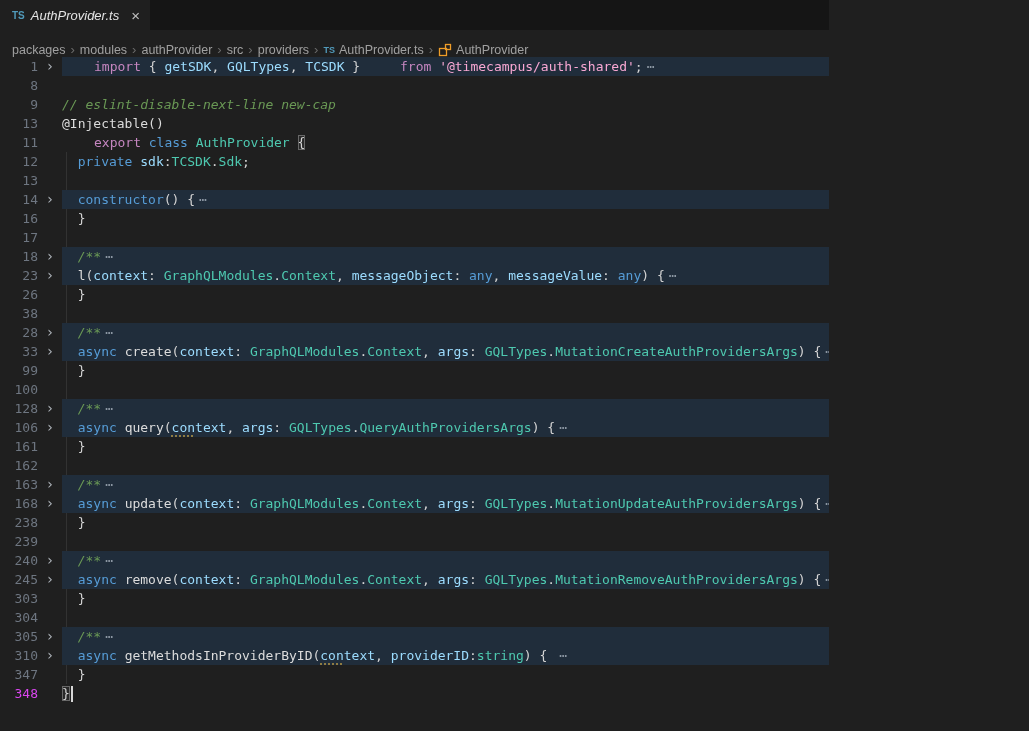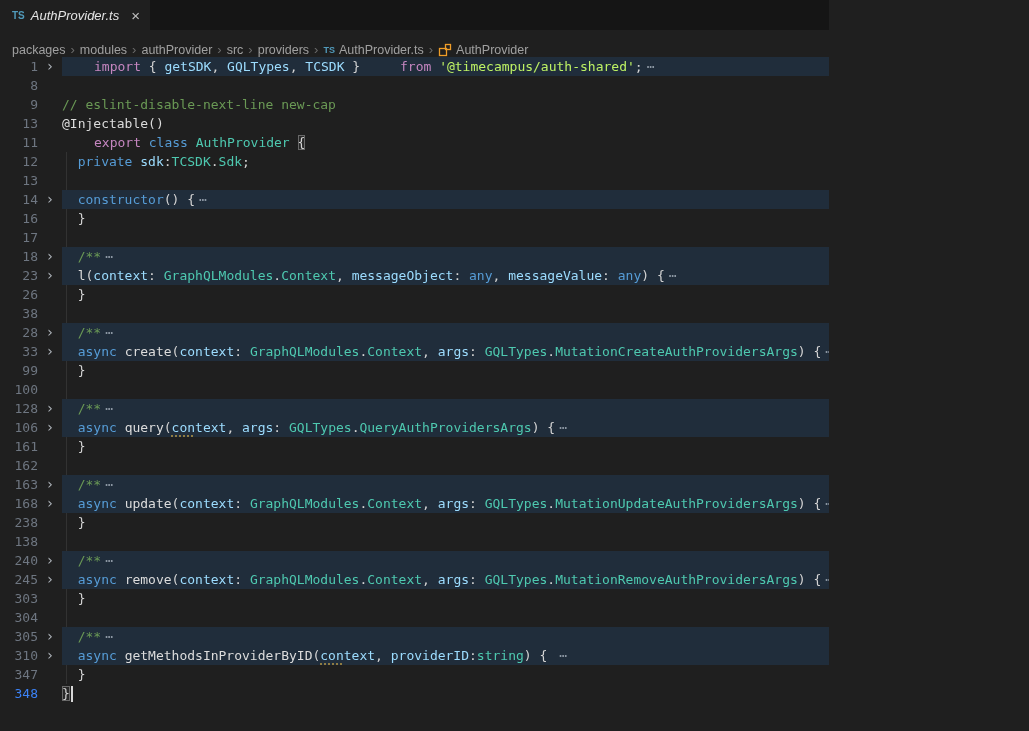--- a/index.html
+++ b/index.html
@@ -40,35 +40,35 @@
   .bc-sep { color:#6b6b6b; margin:0 5px; font-size:13px; }
   .bc-ts { font-size:9px; font-weight:bold; color:#519aba; }
   .bc-class-icon { display:inline-block; width:14px; height:14px; }
   
   .code { position:relative; }
   .line { display:flex; height:19px; line-height:19px; font-size:13px; white-space:pre; }
   .gnum {
     width:38px; text-align:right; color:#6e7681; flex:0 0 38px;
     font-size:13px; user-select:none;
   }
-  .gnum.cur { color:#3b82f6; }
+  .gnum.cur { color:#d946ef; }
   .gfold {
     width:24px; flex:0 0 24px; text-align:center; color:#aeb4ba;
     font-family:"DejaVu Sans", sans-serif; font-size:14px; cursor:pointer;
   }
   .content { flex:1 1 auto; position:relative; padding-left:0; }
   .line.hl .content { background:#202d3b; }
   .guide { position:absolute; left:4px; top:0; bottom:0; width:1px; background:#323232; }
   
   .k1 { color:#C586C0;margin-left:32px; }
   .k2 { color:#569CD6; }
   .ty { color:#4EC9B0; }
   .vr { color:#9CDCFE; }
-  .st { color:#bef264; }
-  .cm { color:#6A9955; }
+  .st { color:#f9a8d4; }
+  .cm { color:#6A9955;font-style:italic; }
   .fn { color:#DCDCDC; }
   .pl { color:#D4D4D4; }
   .fd { color:#8C97A3; margin-left:4px; }
   .sq {
     text-decoration:underline dotted #8f7c43 2px;
     text-underline-offset:3px;
   }
   .bm { outline:1px solid #686868; outline-offset:-1px; background:rgba(110,110,110,0.12); }
   .cursor {
     display:inline-block; width:2px; height:16px; background:#d7d7d7;
@@ -141,21 +141,21 @@
       <div class="line hl"><span class="gnum">33</span><span class="gfold">›</span><span class="content"><span class="pl">  </span><span class="k2">async </span><span class="fn">create</span><span class="pl">(</span><span class="vr">context</span><span class="pl">: </span><span class="ty">GraphQLModules</span><span class="pl">.</span><span class="ty">Context</span><span class="pl">, </span><span class="vr">args</span><span class="pl">: </span><span class="ty">GQLTypes</span><span class="pl">.</span><span class="ty">MutationCreateAuthProvidersArgs</span><span class="pl">) </span><span class="pl">{</span><span class="fd">⋯</span></span></div>
       <div class="line"><span class="gnum">99</span><span class="gfold"></span><span class="content"><span class="guide"></span><span class="pl">  }</span></span></div>
       <div class="line"><span class="gnum">100</span><span class="gfold"></span><span class="content"><span class="guide"></span></span></div>
       <div class="line hl"><span class="gnum">128</span><span class="gfold">›</span><span class="content"><span class="pl">  </span><span class="cm">/**</span><span class="fd">⋯</span></span></div>
       <div class="line hl"><span class="gnum">106</span><span class="gfold">›</span><span class="content"><span class="pl">  </span><span class="k2">async </span><span class="fn">query</span><span class="pl">(</span><span class="vr sq">con</span><span class="vr">text</span><span class="pl">, </span><span class="vr">args</span><span class="pl">: </span><span class="ty">GQLTypes</span><span class="pl">.</span><span class="ty">QueryAuthProvidersArgs</span><span class="pl">) </span><span class="pl">{</span><span class="fd">⋯</span></span></div>
       <div class="line"><span class="gnum">161</span><span class="gfold"></span><span class="content"><span class="guide"></span><span class="pl">  }</span></span></div>
       <div class="line"><span class="gnum">162</span><span class="gfold"></span><span class="content"><span class="guide"></span></span></div>
       <div class="line hl"><span class="gnum">163</span><span class="gfold">›</span><span class="content"><span class="pl">  </span><span class="cm">/**</span><span class="fd">⋯</span></span></div>
       <div class="line hl"><span class="gnum">168</span><span class="gfold">›</span><span class="content"><span class="pl">  </span><span class="k2">async </span><span class="fn">update</span><span class="pl">(</span><span class="vr">context</span><span class="pl">: </span><span class="ty">GraphQLModules</span><span class="pl">.</span><span class="ty">Context</span><span class="pl">, </span><span class="vr">args</span><span class="pl">: </span><span class="ty">GQLTypes</span><span class="pl">.</span><span class="ty">MutationUpdateAuthProvidersArgs</span><span class="pl">) </span><span class="pl">{</span><span class="fd">⋯</span></span></div>
       <div class="line"><span class="gnum">238</span><span class="gfold"></span><span class="content"><span class="guide"></span><span class="pl">  }</span></span></div>
-      <div class="line"><span class="gnum">138</span><span class="gfold"></span><span class="content"><span class="guide"></span></span></div>
+      <div class="line"><span class="gnum">239</span><span class="gfold"></span><span class="content"><span class="guide"></span></span></div>
       <div class="line hl"><span class="gnum">240</span><span class="gfold">›</span><span class="content"><span class="pl">  </span><span class="cm">/**</span><span class="fd">⋯</span></span></div>
       <div class="line hl"><span class="gnum">245</span><span class="gfold">›</span><span class="content"><span class="pl">  </span><span class="k2">async </span><span class="fn">remove</span><span class="pl">(</span><span class="vr">context</span><span class="pl">: </span><span class="ty">GraphQLModules</span><span class="pl">.</span><span class="ty">Context</span><span class="pl">, </span><span class="vr">args</span><span class="pl">: </span><span class="ty">GQLTypes</span><span class="pl">.</span><span class="ty">MutationRemoveAuthProvidersArgs</span><span class="pl">) </span><span class="pl">{</span><span class="fd">⋯</span></span></div>
       <div class="line"><span class="gnum">303</span><span class="gfold"></span><span class="content"><span class="guide"></span><span class="pl">  }</span></span></div>
       <div class="line"><span class="gnum">304</span><span class="gfold"></span><span class="content"><span class="guide"></span></span></div>
       <div class="line hl"><span class="gnum">305</span><span class="gfold">›</span><span class="content"><span class="pl">  </span><span class="cm">/**</span><span class="fd">⋯</span></span></div>
       <div class="line hl"><span class="gnum">310</span><span class="gfold">›</span><span class="content"><span class="pl">  </span><span class="k2">async </span><span class="fn">getMethodsInProviderByID</span><span class="pl">(</span><span class="vr sq">con</span><span class="vr">text</span><span class="pl">, </span><span class="vr">providerID</span><span class="pl">:</span><span class="ty">string</span><span class="pl">) </span><span class="pl">{ </span><span class="fd">⋯</span></span></div>
       <div class="line"><span class="gnum">347</span><span class="gfold"></span><span class="content"><span class="guide"></span><span class="pl">  }</span></span></div>
       <div class="line"><span class="gnum cur">348</span><span class="gfold"></span><span class="content"><span class="pl bm">}</span><span class="cursor"></span></span></div>
     </div>
 </div>

